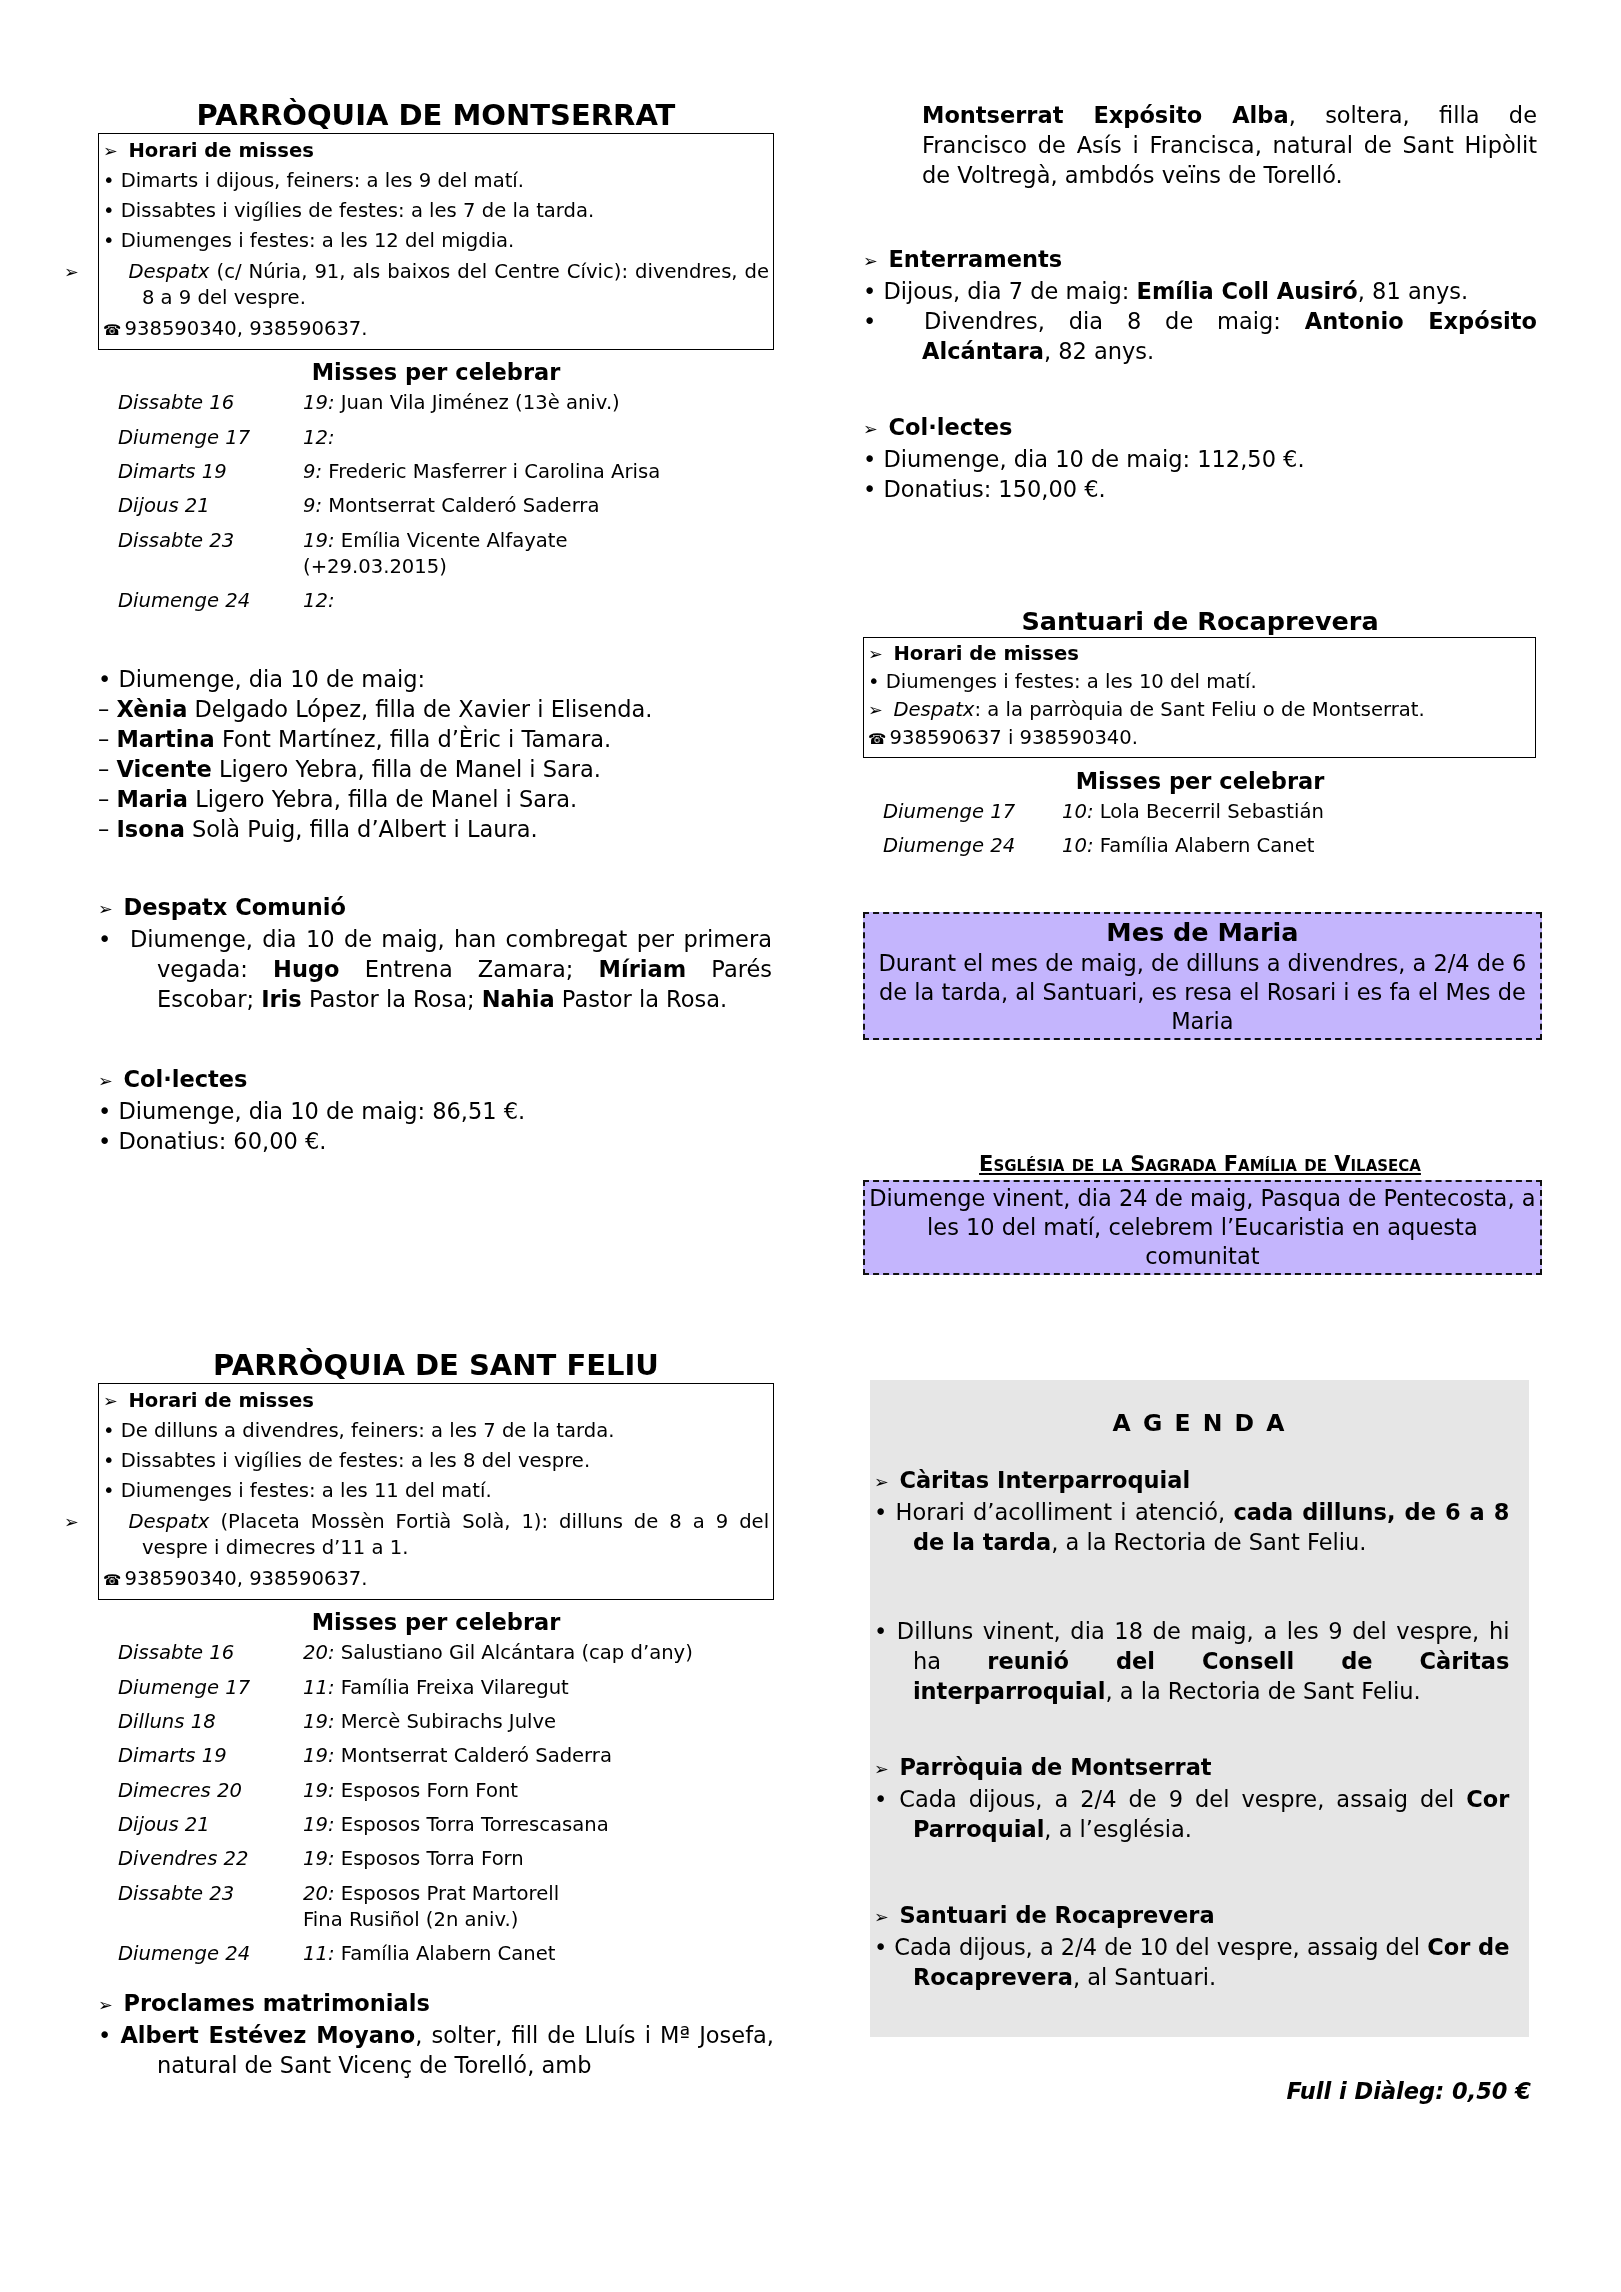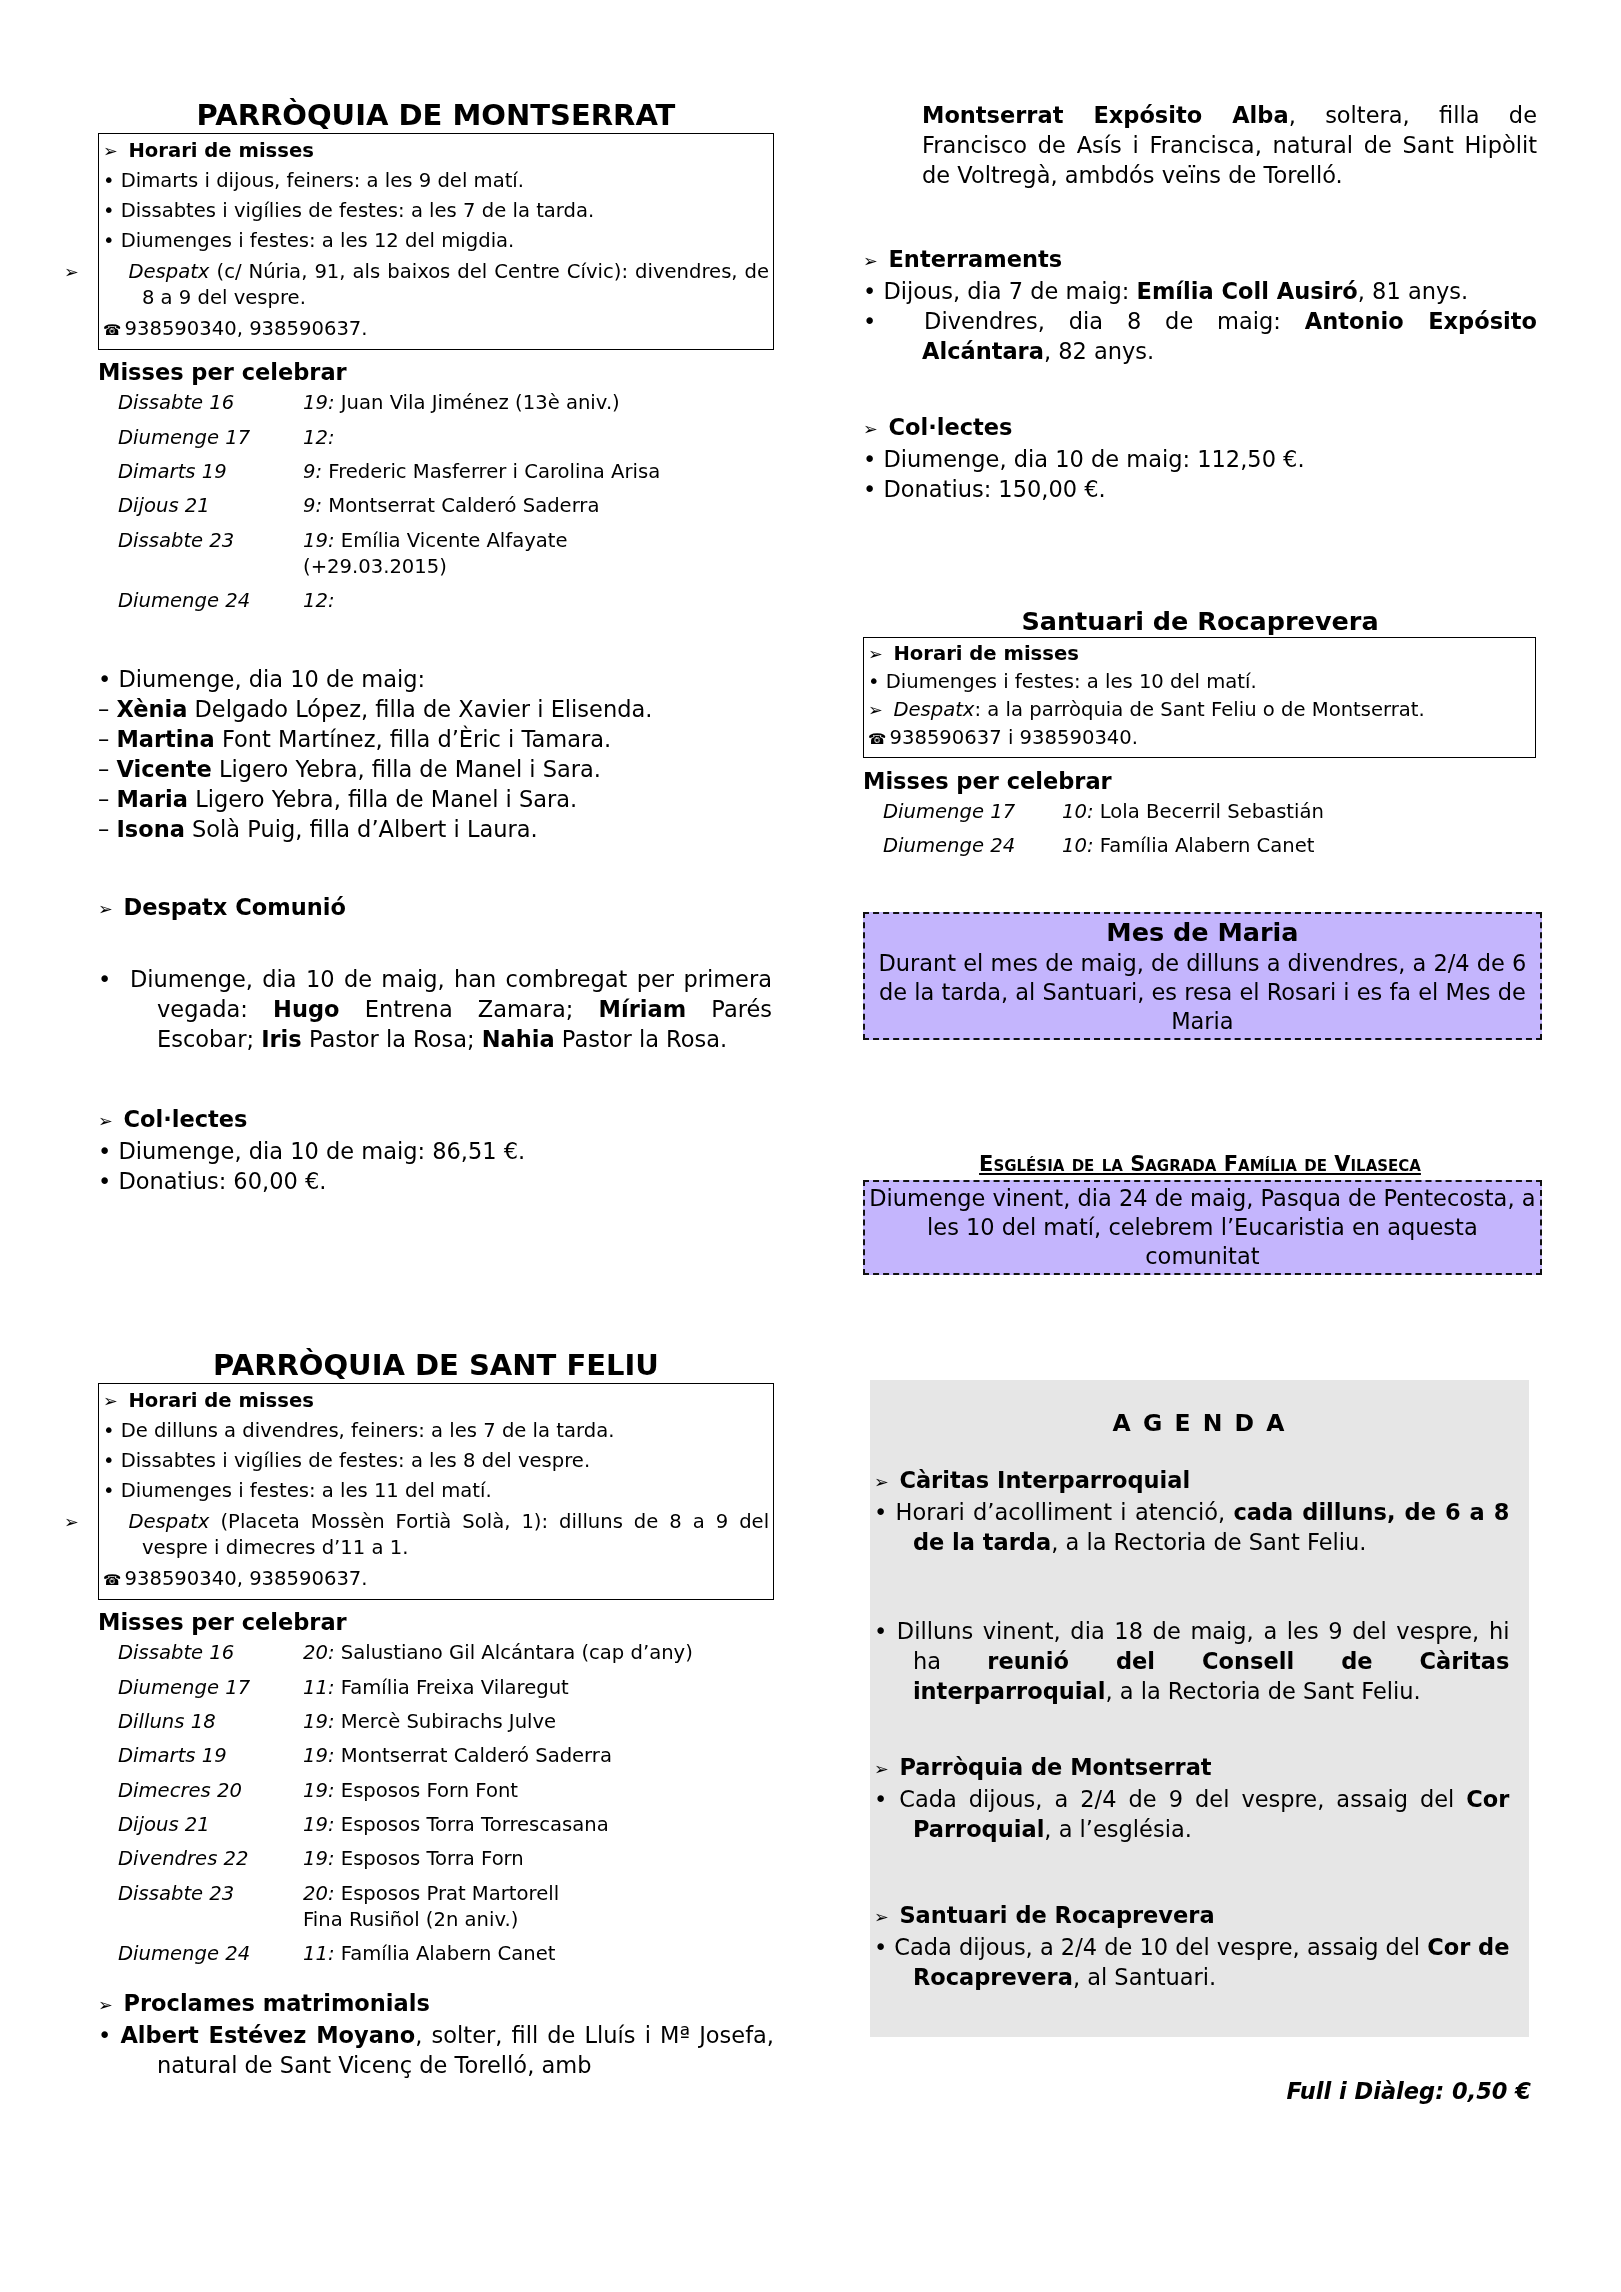--- a/index.html
+++ b/index.html
@@ -13,21 +13,21 @@
   .h-parish { text-align: center; font-weight: bold; font-size: 29px; margin: 0; line-height: 35px; }
   .h-sub { text-align: center; font-weight: bold; font-size: 25.5px; margin: 0; line-height: 31px; }
   .box {
     border: 1.5px solid #000; padding: 2px 3.9px 3.9px 3.9px; font-size: 19.6px; line-height: 30px;
   }
   .box .hang { padding-left: 39px; text-indent: -39px; line-height: 25.5px; margin: 2.9px 0; text-align: justify; }
   .arrow { display: inline-block; font-size: 17.6px; width: 25.5px; }
   .b { font-weight: bold; }
   .bi { font-weight: normal; font-style: italic; }
   .i { font-style: italic; }
-  .mass-h { text-align: left; font-weight: bold; font-size: 22.5px; line-height: 31px; margin: 7.8px 0 2px 0; }
+  .mass-h { text-align: center; font-weight: bold; font-size: 22.5px; line-height: 31px; margin: 7.8px 0 2px 0; }
   table.masses { border-collapse: collapse; margin-left: 20px; font-size: 19.6px; }
   table.masses td { padding: 0; vertical-align: top; line-height: 26.5px; padding-bottom: 7.8px; }
   table.masses td.day { font-style: italic; width: 185px; }
   table.masses td.right-day { width: 179px; }
   .sec-title { font-weight: bold; font-size: 22.5px; line-height: 29px; }
   .line { font-size: 22.5px; line-height: 30px; }
   .hang-p { font-size: 22.5px; line-height: 30px; padding-left: 59px; text-indent: -59px; text-align: justify; }
   .dashbox {
     border: 2.9px dashed #111; background: #c4b5fd; text-align: center; font-size: 22.5px; line-height: 29px; padding: 2px 3.9px 2px 3.9px;
   }
@@ -85,21 +85,21 @@
     <div class="line"><span>–</span> <span class="b">Xènia</span> <span>Delgado López, filla de Xavier i Elisenda.</span></div>
     <div class="line"><span>–</span> <span class="b">Martina</span> <span>Font Martínez, filla d’Èric i Tamara.</span></div>
     <div class="line"><span>–</span> <span class="b">Vicente</span> <span>Ligero Yebra, filla de Manel i Sara.</span></div>
     <div class="line"><span>–</span> <span class="b">Maria</span> <span>Ligero Yebra, filla de Manel i Sara.</span></div>
     <div class="line"><span>–</span> <span class="b">Isona</span> <span>Solà Puig, filla d’Albert i Laura.</span></div>
   </div>
 
   <div style="height:49px"></div>
   <div>
     <div class="sec-title"><span class="arrow">➢</span><span>Despatx Comunió</span></div>
-    <div class="hang-p" style="margin-right:2px;margin-top:40px;"><span>•</span>&nbsp;&nbsp;<span>Diumenge, dia 10 de maig, han combregat per primera vegada:</span> <span class="b">Hugo</span> <span>Entrena Zamara;</span> <span class="b">Míriam</span> <span>Parés Escobar;</span> <span class="b">Iris</span> <span>Pastor la Rosa;</span> <span class="b">Nahia</span> <span>Pastor la Rosa.</span></div>
+    <div class="hang-p" style="margin-right:2px;"><span>•</span>&nbsp;&nbsp;<span>Diumenge, dia 10 de maig, han combregat per primera vegada:</span> <span class="b">Hugo</span> <span>Entrena Zamara;</span> <span class="b">Míriam</span> <span>Parés Escobar;</span> <span class="b">Iris</span> <span>Pastor la Rosa;</span> <span class="b">Nahia</span> <span>Pastor la Rosa.</span></div>
   </div>
 
   <div style="height:51px"></div>
   <div>
     <div class="sec-title"><span class="arrow">➢</span><span>Col·lectes</span></div>
     <div class="line"><span>•</span> <span>Diumenge, dia 10 de maig: 86,51 €.</span></div>
     <div class="line"><span>•</span> <span>Donatius: 60,00 €.</span></div>
   </div>
 </div>
 

